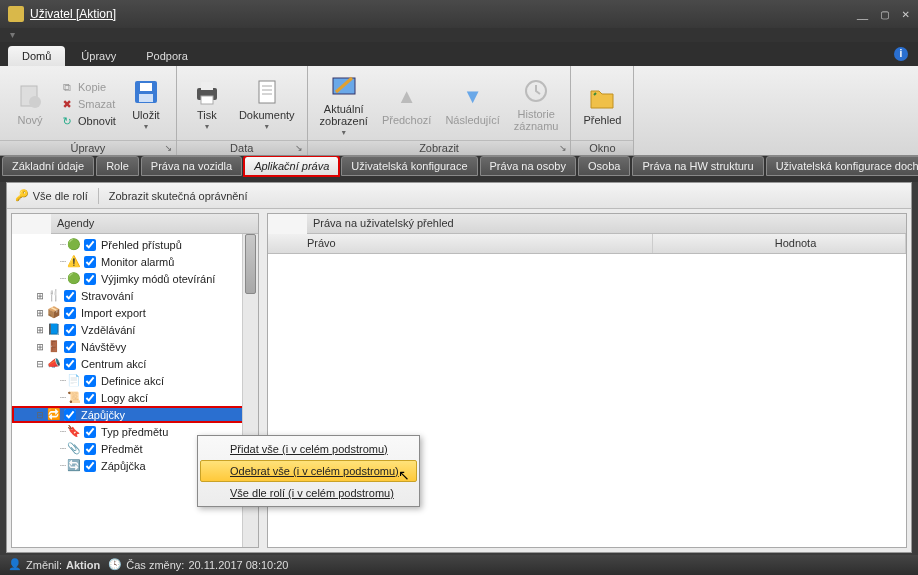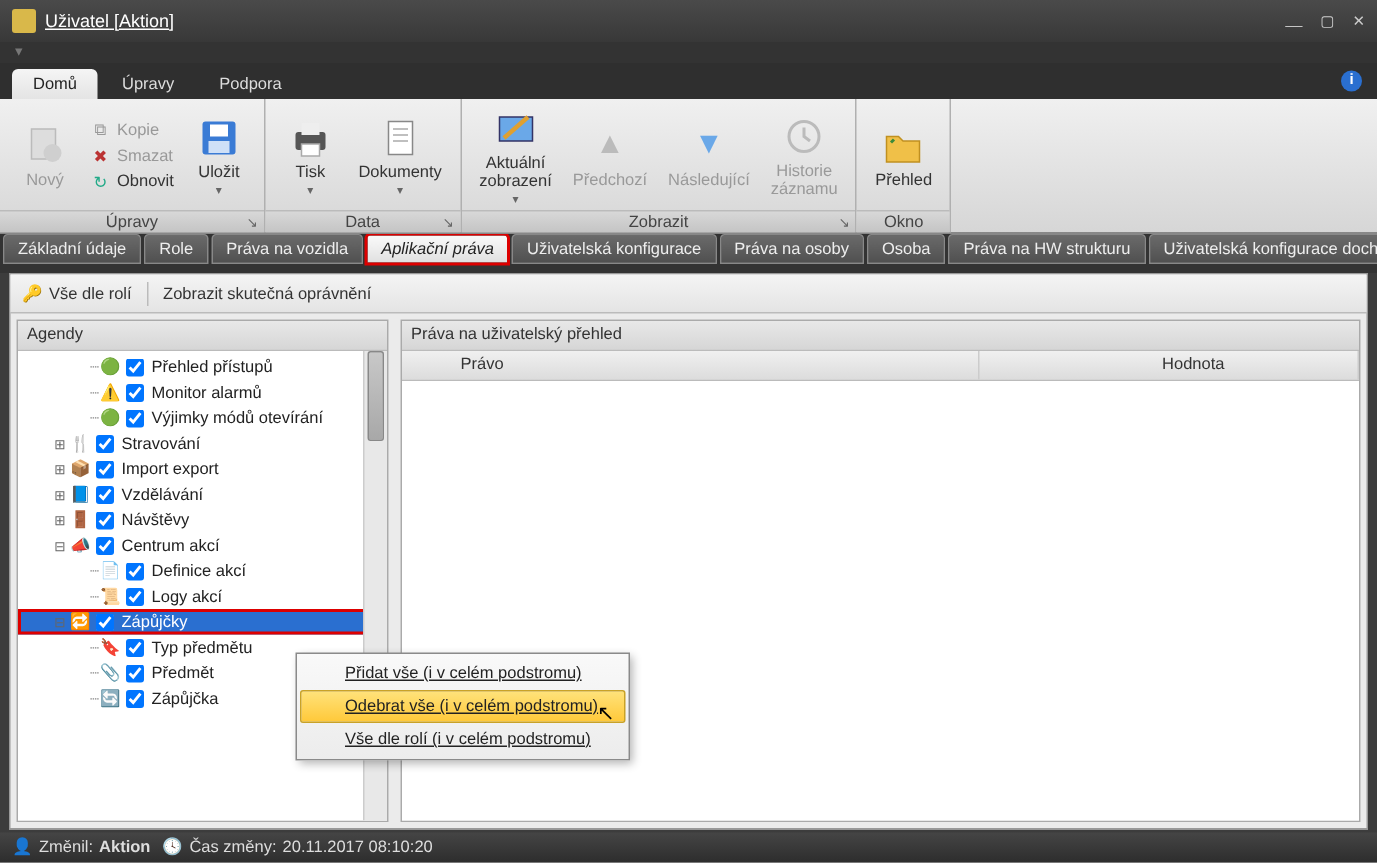--- a/index.html
+++ b/index.html
@@ -49,21 +49,21 @@
 
 .body-wrap { position: absolute; top: 182px; left: 6px; right: 6px; bottom: 22px; background: #ebebeb; border: 1px solid #999; }
 .toolbar2 { height: 26px; border-bottom: 1px solid #bbb; display: flex; align-items: center; padding: 0 8px; gap: 6px; background: linear-gradient(#f4f4f4,#e4e4e4); }
 .tb-item { display: flex; align-items: center; gap: 4px; cursor: pointer; color: #333; }
 .tb-sep { width: 1px; height: 16px; background: #bbb; margin: 0 4px; }
 
 .panels { position: absolute; top: 26px; left: 0; right: 0; bottom: 0; display: flex; }
 .panel { border: 1px solid #aaa; margin: 4px; background: #f5f5f5; display: flex; flex-direction: column; }
 .panel-left { width: 248px; }
 .panel-right { flex: 1; }
-.panel-header { height: 20px; background: linear-gradient(#e8e8e8,#d6d6d6); border-bottom: 1px solid #bbb; padding: 3px 6px; color: #333; }
+.panel-header { height: 20px; background: linear-gradient(#e8e8e8,#d6d6d6); border-bottom: 1px solid #bbb; padding: 3px 6px; color: #333; margin-left: 39px; }
 .panel-body { flex: 1; background: #fff; overflow: hidden; position: relative; }
 
 
 .tree { padding: 2px 0; font-size: 11px; color: #222; position: relative; }
 .tree-scroll { position:absolute; right:0; top:0; bottom:0; width:16px; background:#e8e8e8; border-left:1px solid #ccc; }
 .tree-scroll .thumb { position:absolute; top:0; left:2px; right:2px; height:60px; background:linear-gradient(#c8c8c8,#a8a8a8); border:1px solid #888; border-radius:2px; }
 .tree-row { display: flex; align-items: center; height: 17px; padding-left: 4px; white-space: nowrap; }
 .tree-row .exp { width: 12px; text-align: center; color: #666; font-size: 9px; cursor: pointer; }
 .tree-row .node-icon { width: 16px; height: 14px; display:flex; align-items:center; justify-content:center; margin-right: 1px; }
 .tree-row input[type=checkbox] { margin: 0 3px 0 1px; width: 12px; height: 12px; }

